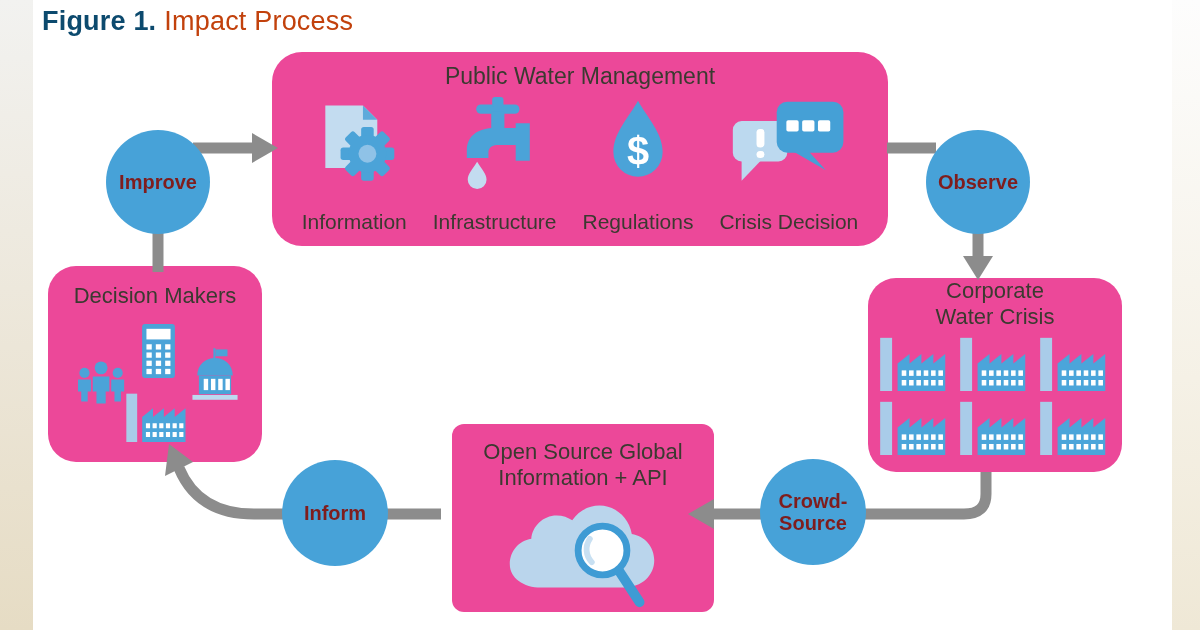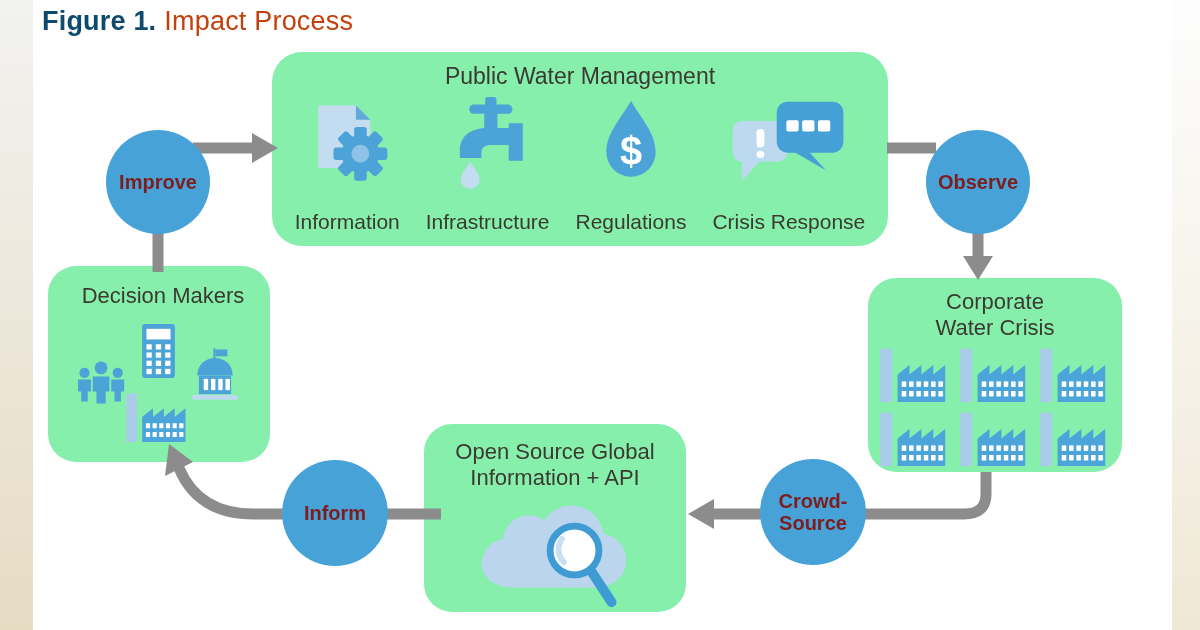--- a/index.html
+++ b/index.html
@@ -4,35 +4,35 @@
 <style>
   html,body{margin:0;padding:0;}
   body{font-family:"Liberation Sans", sans-serif;}
   .canvas{position:relative;width:1200px;height:630px;background:#ffffff;overflow:hidden;}
   .edge-strip{position:absolute;top:0;height:630px;}
   .edge-left{left:0;width:33px;background:linear-gradient(180deg,#f2f2f0 0%,#ece6d8 55%,#e6dcc4 100%);}
   .edge-right{left:1172px;width:28px;background:linear-gradient(180deg,#fdfdfd 0%,#f5f1e6 60%,#efe8d6 100%);}
   .fig-title{position:absolute;left:42px;top:6px;font-size:27px;letter-spacing:.2px;white-space:nowrap;}
   .fig-title .lbl{font-weight:700;color:#0c4a6e;}
   .fig-title .ttl{font-weight:400;color:#c2410c;margin-left:8px;}
-  .panel{position:absolute;background:#86efac;border-radius:28px;z-index:1;color:#3B3A30;}
+  .panel{position:absolute;background:#ec4899;border-radius:28px;z-index:1;color:#3B3A30;}
   .panel-title{text-align:center;font-size:22px;line-height:1.16;}
   .top-box{left:272px;top:52px;width:616px;height:194px;border-radius:30px;}
   .top-box .panel-title{margin-top:11px;font-size:23px;}
   .icon-row{display:flex;justify-content:center;align-items:flex-end;gap:26px;margin-top:2px;}
   .icon-col{display:flex;flex-direction:column;align-items:center;}
   .icon-slot{height:102px;display:flex;align-items:center;justify-content:center;}
   .icon-label{font-size:21px;margin-top:16px;white-space:nowrap;}
-  .decision-box{left:48px;top:266px;width:214px;height:196px;padding-left:8px;}
+  .decision-box{left:48px;top:266px;width:214px;height:196px;}
   .decision-box .panel-title{margin-top:17px;}
   .dm-icon{position:absolute;}
   .corp-box{left:868px;top:278px;width:254px;height:194px;}
-  .corp-box .panel-title{margin-top:11px;}
+  .corp-box .panel-title{}
   .factory-grid{display:flex;flex-wrap:wrap;justify-content:center;column-gap:10px;row-gap:9px;margin-top:7px;padding:0 8px;}
-  .geo-box{left:424px;top:424px;width:262px;height:188px;}
+  .geo-box{left:452px;top:424px;width:262px;height:188px;border-radius:12px;}
   .geo-box .panel-title{margin-top:15px;}
   .cloud-wrap{display:flex;justify-content:center;margin-top:0;}
   .conn{position:absolute;z-index:3;border-radius:50%;background:#47A2D8;color:#7f1d1d;
         display:flex;flex-direction:column;align-items:center;justify-content:center;
         font-weight:700;font-size:20px;line-height:1.12;text-align:center;}
   .conn-improve{left:106px;top:130px;width:104px;height:104px;}
   .conn-observe{left:926px;top:130px;width:104px;height:104px;}
   .conn-crowd{left:760px;top:459px;width:106px;height:106px;}
   .conn-inform{left:282px;top:460px;width:106px;height:106px;}
   .arrows{position:absolute;left:0;top:0;z-index:2;pointer-events:none;}
@@ -115,21 +115,21 @@
               <rect x="52" y="2" width="76" height="58" rx="12"></rect>
               <polygon points="88,58 108,80 70,58"></polygon>
             </g>
             <g fill="#ffffff">
               <rect x="63" y="23" width="14" height="13" rx="2"></rect>
               <rect x="81" y="23" width="14" height="13" rx="2"></rect>
               <rect x="99" y="23" width="14" height="13" rx="2"></rect>
             </g>
           </svg>
         </div>
-        <div class="icon-label">Crisis Response</div>
+        <div class="icon-label">Crisis Decision</div>
       </div>
 
     </div>
   </div>
 
   <div class="panel decision-box">
     <div class="panel-title">Decision Makers</div>
 
     <svg class="dm-icon" style="left:28px;top:94px;" width="52" height="48" viewBox="0 0 56 52">
       <g fill="#4BA3D8">

